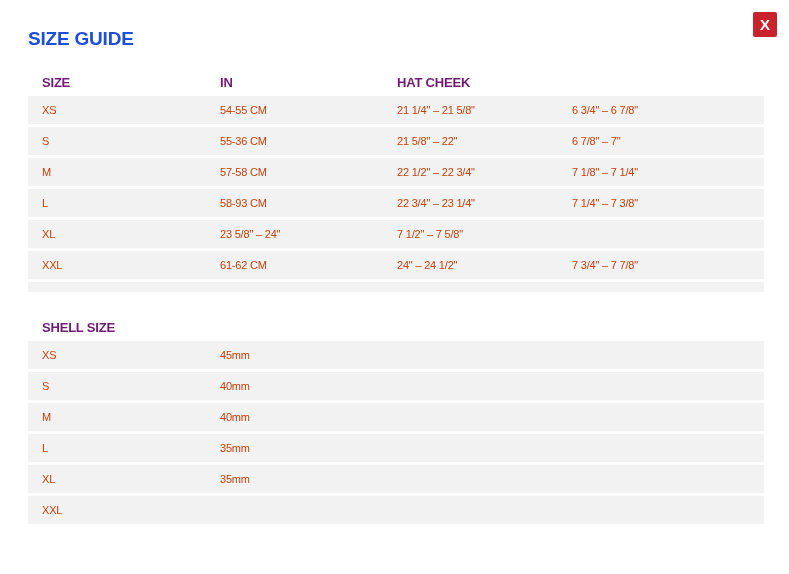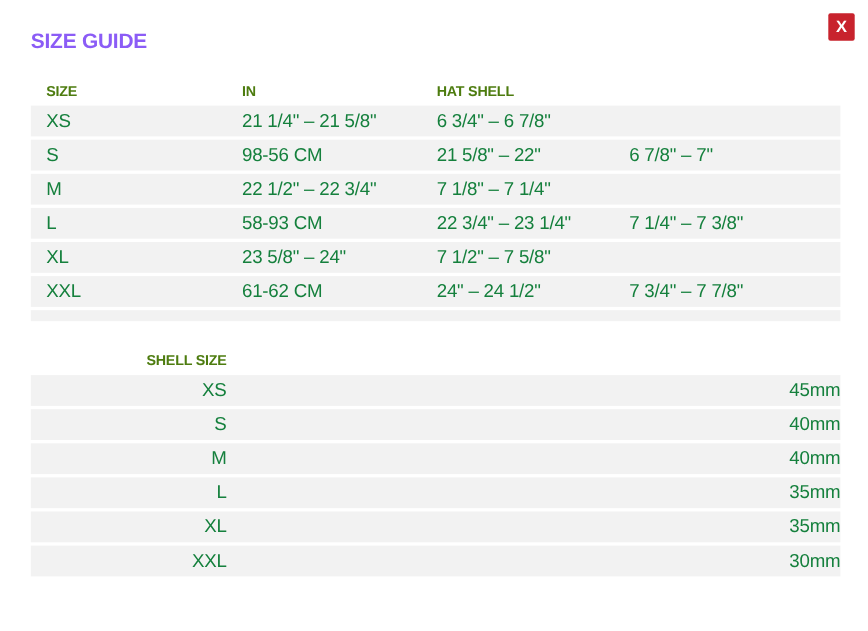--- a/index.html
+++ b/index.html
@@ -14,21 +14,21 @@
     height: 574px;
     background: #ffffff;
     overflow: hidden;
   }
   .page-title {
     position: absolute;
     left: 28px;
     top: 28px;
     font-size: 19px;
     font-weight: bold;
-    color: #8b5cf6;
+    color: #1d4ed8;
     letter-spacing: -0.2px;
   }
   .close-btn {
     position: absolute;
     top: 12px;
     right: 12px;
     width: 24px;
     height: 25px;
     background: #c8232d;
     color: #ffffff;
@@ -45,73 +45,75 @@
   .content {
     position: absolute;
     left: 28px;
     right: 25px;
     top: 68px;
   }
   .thead {
     display: grid;
     height: 28px;
     align-items: center;
-    color: #4d7c0f;
+    color: #701a75;
     font-size: 13px;
     font-weight: bold;
     letter-spacing: -0.2px;
   }
   .trow {
     display: grid;
     height: 28px;
     align-items: center;
     background: #f2f2f2;
     margin-bottom: 3px;
-    color: #15803d;
-    font-size: 17px;
+    color: #c2410c;
+    font-size: 11px;
     letter-spacing: -0.2px;
   }
   .cell { padding-left: 14px; white-space: nowrap; }
   .t1 .thead, .t1 .trow { grid-template-columns: 178px 177px 175px 1fr; }
-  .t2 .thead, .t2 .trow { grid-template-columns: 178px 1fr; text-align: right; }
+  .t2 .thead, .t2 .trow { grid-template-columns: 178px 1fr; }
   .divider-strip {
     height: 10px;
     background: #f2f2f2;
     margin-bottom: 21px;
   }
 </style>
 </head>
 <body>
 
 <div class="page">
   <div class="page-title">SIZE GUIDE</div>
 
   <button class="close-btn">X</button>
 
   <div class="content">
 
     <div class="table t1">
       <div class="thead">
           <div class="cell">SIZE</div>
           <div class="cell">IN</div>
-          <div class="cell">HAT SHELL</div>
+          <div class="cell">HAT CHEEK</div>
         </div>
     <div class="trow">
           <div class="cell">XS</div>
+          <div class="cell">54-55 CM</div>
           <div class="cell">21 1/4" – 21 5/8"</div>
           <div class="cell">6 3/4" – 6 7/8"</div>
         </div>
         <div class="trow">
           <div class="cell">S</div>
-          <div class="cell">98-56 CM</div>
+          <div class="cell">55-36 CM</div>
           <div class="cell">21 5/8" – 22"</div>
           <div class="cell">6 7/8" – 7"</div>
         </div>
         <div class="trow">
           <div class="cell">M</div>
+          <div class="cell">57-58 CM</div>
           <div class="cell">22 1/2" – 22 3/4"</div>
           <div class="cell">7 1/8" – 7 1/4"</div>
         </div>
         <div class="trow">
           <div class="cell">L</div>
           <div class="cell">58-93 CM</div>
           <div class="cell">22 3/4" – 23 1/4"</div>
           <div class="cell">7 1/4" – 7 3/8"</div>
         </div>
         <div class="trow">
@@ -148,18 +150,17 @@
         <div class="trow">
           <div class="cell">L</div>
           <div class="cell">35mm</div>
         </div>
         <div class="trow">
           <div class="cell">XL</div>
           <div class="cell">35mm</div>
         </div>
         <div class="trow">
           <div class="cell">XXL</div>
-          <div class="cell">30mm</div>
         </div>
       </div>
 
   </div>
 </div>
 
 </body></html>

